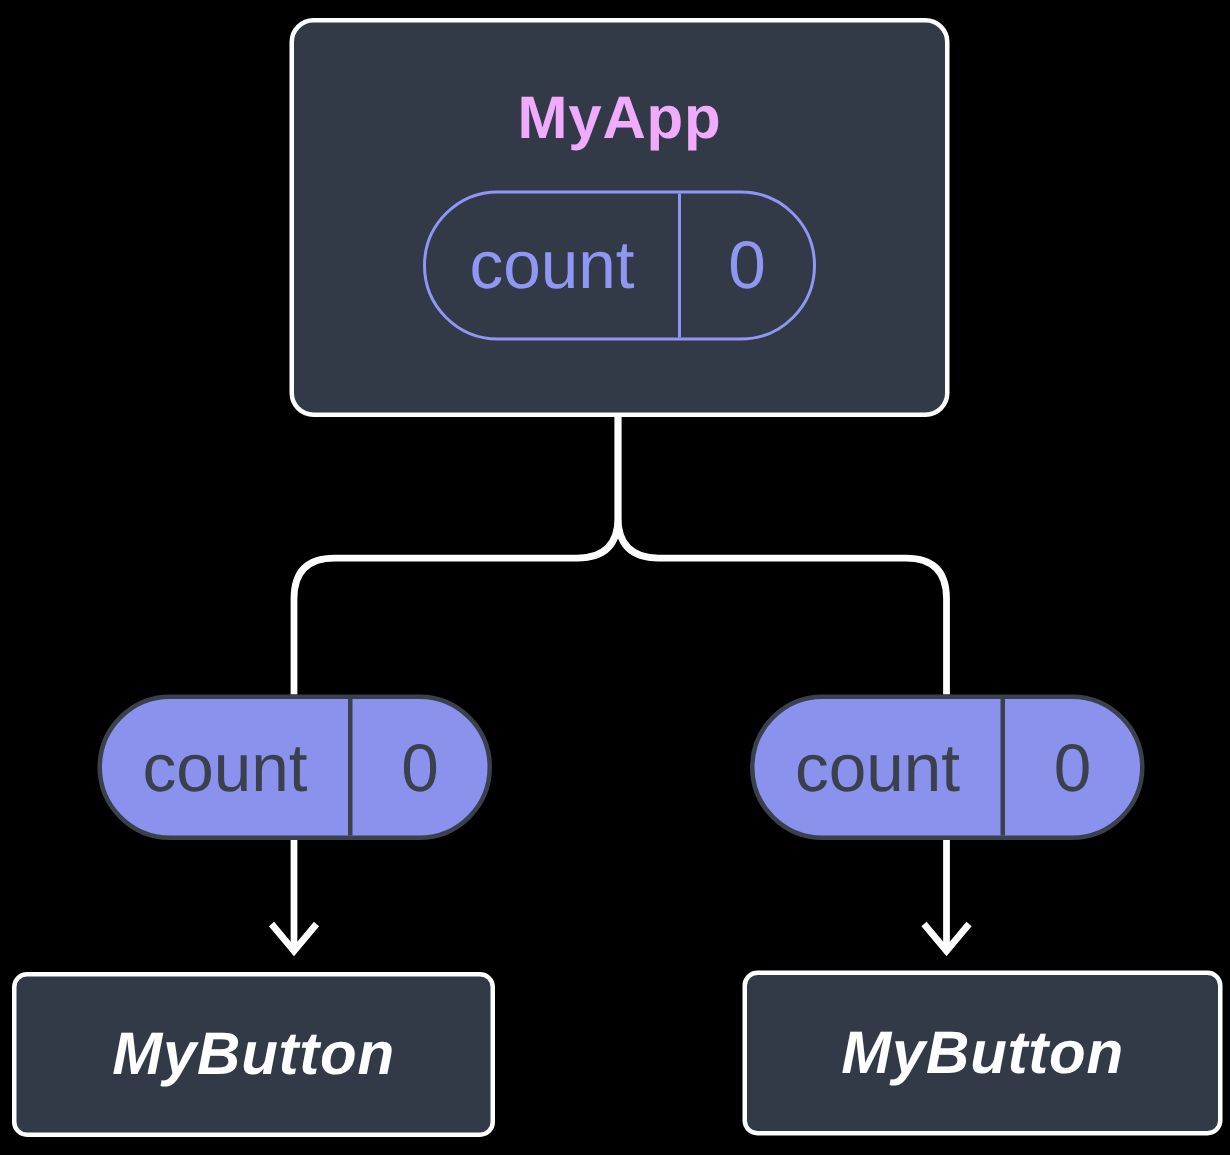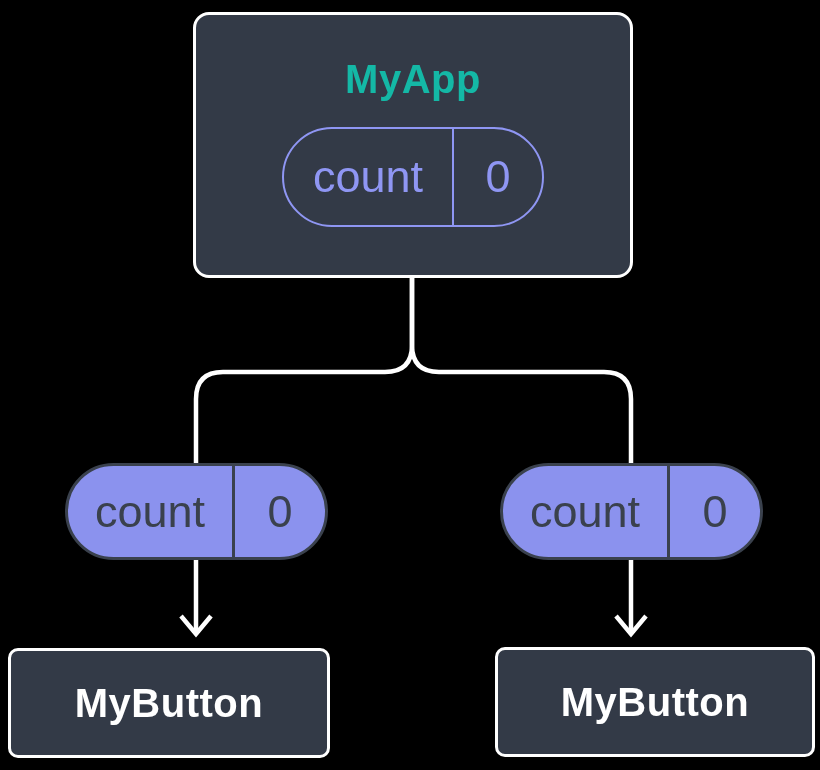--- a/index.html
+++ b/index.html
@@ -41,21 +41,21 @@
     width: 440px;
     height: 266px;
     border-radius: 16px;
   }
   .root-title {
     position: absolute;
     left: 0;
     right: 0;
     top: 42px;
     text-align: center;
-    color: #14b8a6;
+    color: #f0abfc;
     font-size: 40px;
     font-weight: 600;
     letter-spacing: 0.5px;
   }
   .pill {
     display: flex;
     box-sizing: border-box;
     font-size: 45px;
   }
   .pill .cell {
@@ -101,20 +101,21 @@
   .prop-pill .cell-value {
     flex: 1;
   }
   .prop-pill-left  { left: 65px;  top: 463px; }
   .prop-pill-right { left: 500px; top: 463px; }
   .child-box {
     display: flex;
     align-items: center;
     justify-content: center;
     border-radius: 10px;
+    font-style: italic;
   }
   .child-box-left  { left: 8px;   top: 648px; width: 322px; height: 110px; }
   .child-box-right { left: 495px; top: 647px; width: 320px; height: 110px; }
   .child-title {
     color: #ffffff;
     font-size: 40px;
     font-weight: 600;
     letter-spacing: 0.5px;
   }
 </style>

